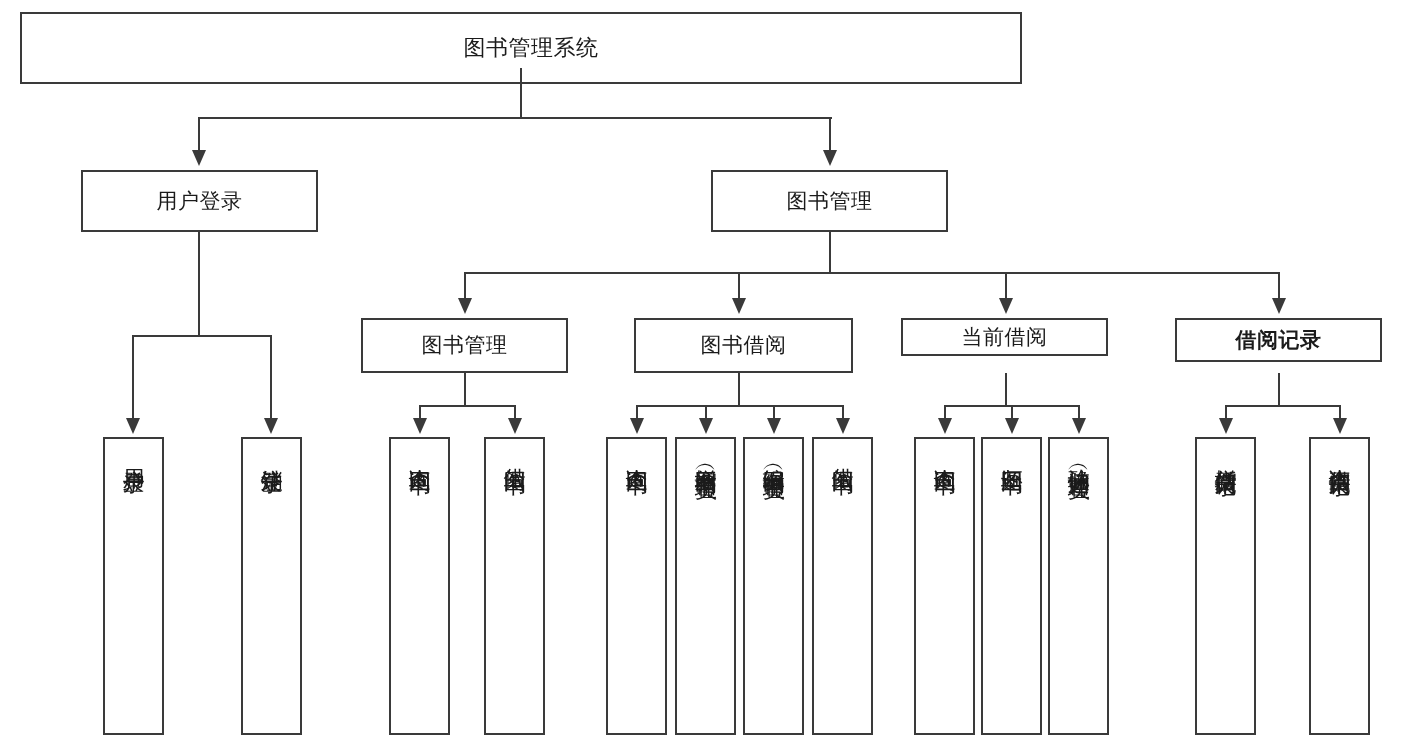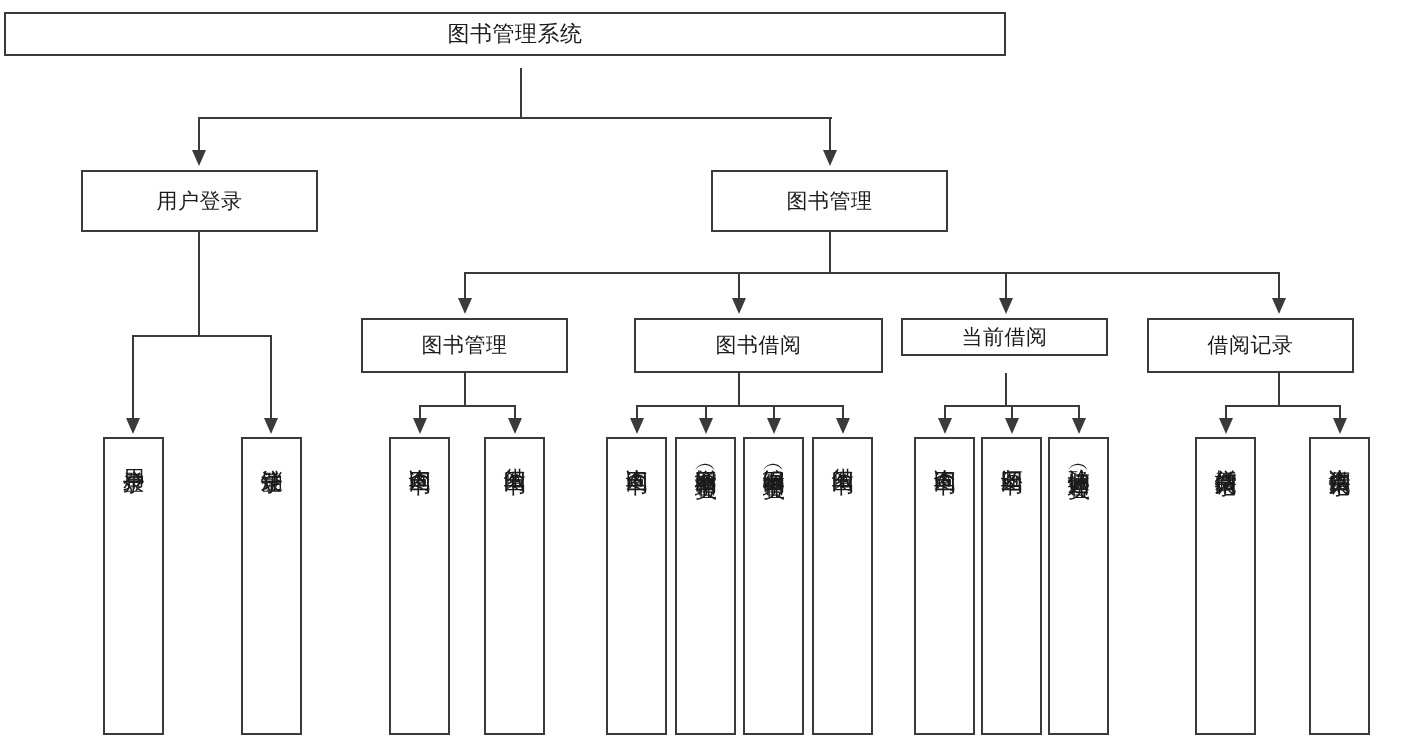--- a/index.html
+++ b/index.html
@@ -71,21 +71,21 @@
     letter-spacing:0.5px;
     white-space:nowrap;
     pointer-events:none;
   }
 </style>
 </head>
 <body>
 
 <div id="stage">
 
-  <div class="node h root" style="left:4px;top:12px;width:1002px;height:44px;padding-left:20px;">
+  <div class="node h root" style="left:20px;top:12px;width:1002px;height:72px;padding-left:20px;">
     <span class="lbl">图书管理系统</span>
   </div>
 
   <div class="ln v" style="left:520px;top:68px;height:50px;"></div>
 
   <div class="ln h" style="left:198px;top:117px;width:634px;"></div>
 
   <div class="ln v" style="left:198px;top:117px;height:36px;"></div>
   <div class="arrow" style="left:191.5px;top:150px;"></div>
   <div class="ln v" style="left:829px;top:117px;height:36px;"></div>
@@ -120,27 +120,27 @@
   <div class="ln v" style="left:738px;top:272px;height:29px;"></div>
   <div class="arrow" style="left:731.5px;top:298px;"></div>
   <div class="ln v" style="left:1005px;top:272px;height:29px;"></div>
   <div class="arrow" style="left:998.5px;top:298px;"></div>
   <div class="ln v" style="left:1278px;top:272px;height:29px;"></div>
   <div class="arrow" style="left:1271.5px;top:298px;"></div>
 
   <div class="node h" style="left:361px;top:318px;width:207px;height:55px;">
     <span class="lbl">图书管理</span>
   </div>
-  <div class="node h" style="left:634px;top:318px;width:249px;height:55px;">
+  <div class="node h" style="left:634px;top:318px;width:219px;height:55px;">
     <span class="lbl">图书借阅</span>
   </div>
   <div class="node h" style="left:901px;top:318px;width:207px;height:38px;">
     <span class="lbl">当前借阅</span>
   </div>
-  <div class="node h" style="left:1147px;top:318px;width:207px;height:55px;">
+  <div class="node h" style="left:1175px;top:318px;width:207px;height:44px;font-weight:bold;">
     <span class="lbl">借阅记录</span>
   </div>
 
   <div class="ln v" style="left:464px;top:373px;height:34px;"></div>
   <div class="ln h" style="left:419px;top:405px;width:96px;"></div>
   <div class="ln v" style="left:419px;top:405px;height:16px;"></div>
   <div class="arrow" style="left:412.5px;top:418px;"></div>
   <div class="ln v" style="left:514px;top:405px;height:16px;"></div>
   <div class="arrow" style="left:507.5px;top:418px;"></div>
 

